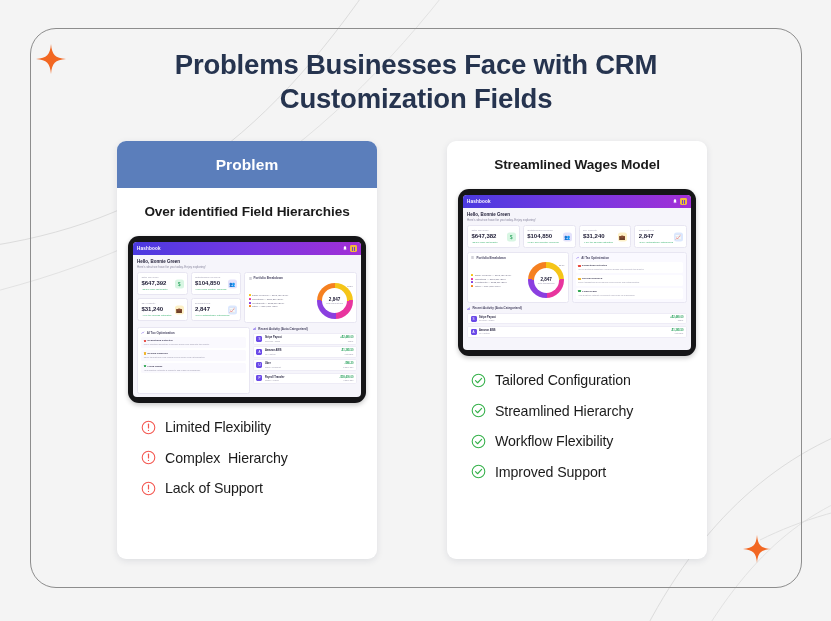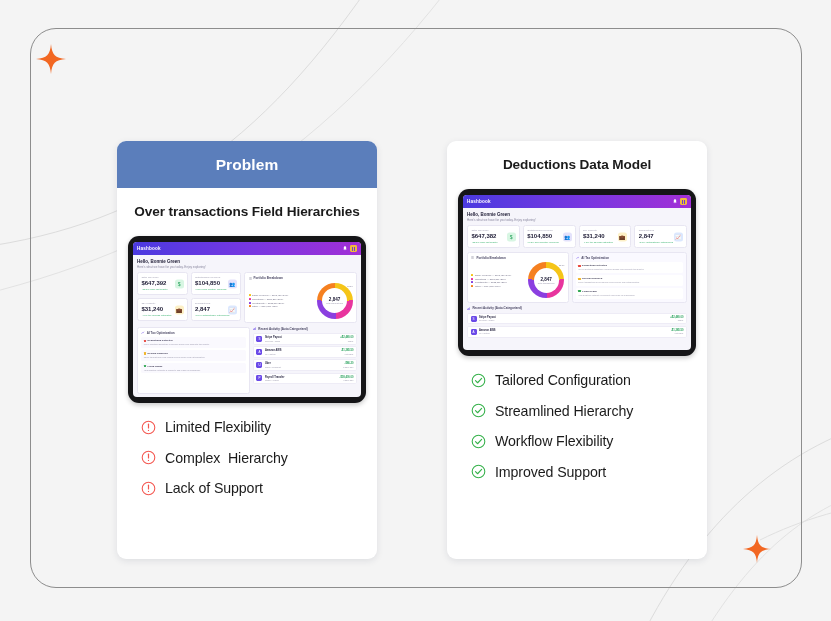--- a/index.html
+++ b/index.html
@@ -197,28 +197,29 @@
     <svg class="sparkle" style="left:36px;top:44px" width="30" height="30" viewBox="0 0 30 30">
       <path d="M15 0 C16 11 19 14 30 15 C19 16 16 19 15 30 C14 19 11 16 0 15 C11 14 14 11 15 0 Z" fill="#f26722"></path>
     </svg>
     <svg class="sparkle" style="left:743px;top:535px" width="28" height="28" viewBox="0 0 30 30">
       <path d="M15 0 C16 11 19 14 30 15 C19 16 16 19 15 30 C14 19 11 16 0 15 C11 14 14 11 15 0 Z" fill="#f26722"></path>
     </svg>
   </div>
 
   <div class="frame"></div>
 
+  <h1 class="title">Problems Businesses Face with CRM Customization Fields</h1>
 
   <section class="col left">
 
     <div class="col-head" style="background:#5b7ebb">
       <span>Problem</span>
     </div>
 
-    <div class="col-sub">Over transactions Field Hierarchies</div>
+    <div class="col-sub">Over identified Field Hierarchies</div>
 
     <div class="tablet-wrap">
       <div class="tablet">
         <div class="screen">
 
           <div class="app-bar">
             <span class="app-name">Hashbook</span>
             <span class="app-bar-icons">
               <svg class="bell" viewBox="0 0 10 12">
                 <path d="M5 0.5 C7 .5 8 2 8 4 v3 l1 1.5 H1 L2 7 V4 C2 2 3 .5 5 .5Z M3.8 9.2 h2.4 a1.2 1.2 0 0 1 -2.4 0Z" fill="#fff"></path>
@@ -425,21 +426,21 @@
           <rect x="9.2" y="13" width="1.6" height="1.8" rx=".8" fill="#f4564f"></rect>
         </svg>
         <span class="txt">Lack of Support</span>
       </div>
     </div>
   </section>
 
   <section class="col right">
 
 
-    <div class="col-sub">Deductions Data Model</div>
+    <div class="col-sub">Streamlined Wages Model</div>
 
     <div class="tablet-wrap">
       <div class="tablet">
         <div class="screen">
 
           <div class="app-bar">
             <span class="app-name">Hashbook</span>
             <span class="app-bar-icons">
               <svg class="bell" viewBox="0 0 10 12">
                 <path d="M5 0.5 C7 .5 8 2 8 4 v3 l1 1.5 H1 L2 7 V4 C2 2 3 .5 5 .5Z M3.8 9.2 h2.4 a1.2 1.2 0 0 1 -2.4 0Z" fill="#fff"></path>

